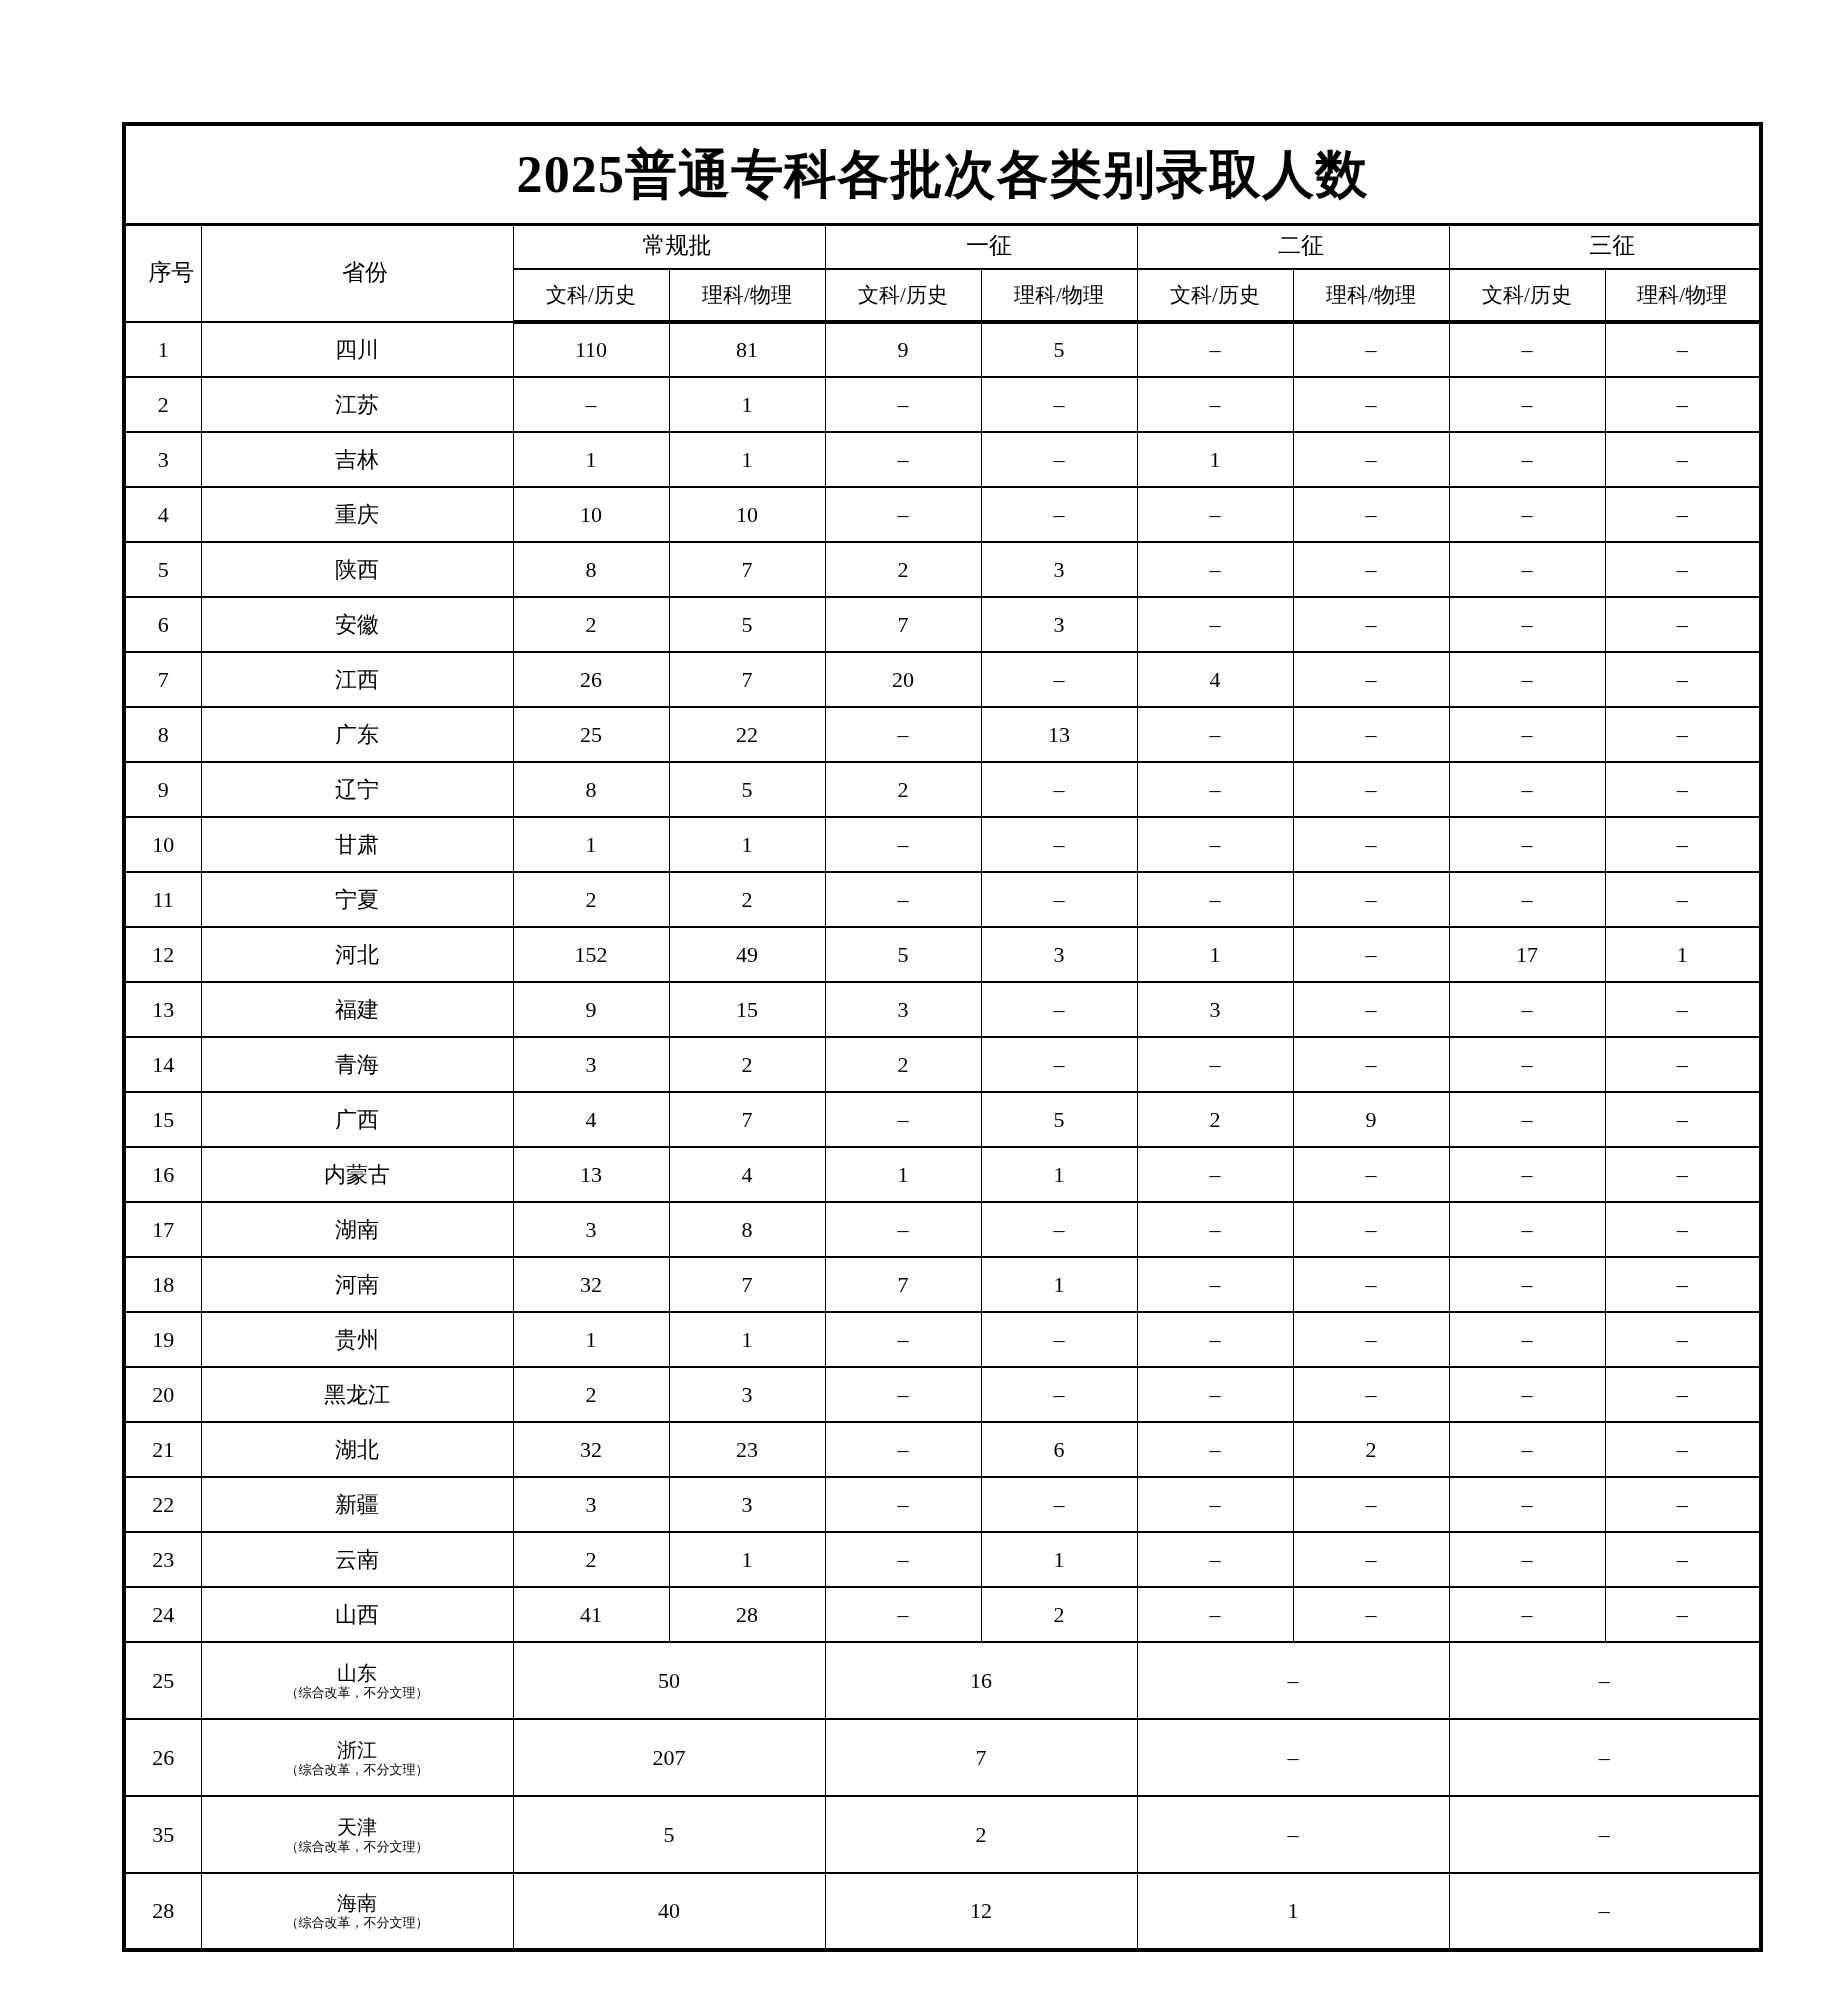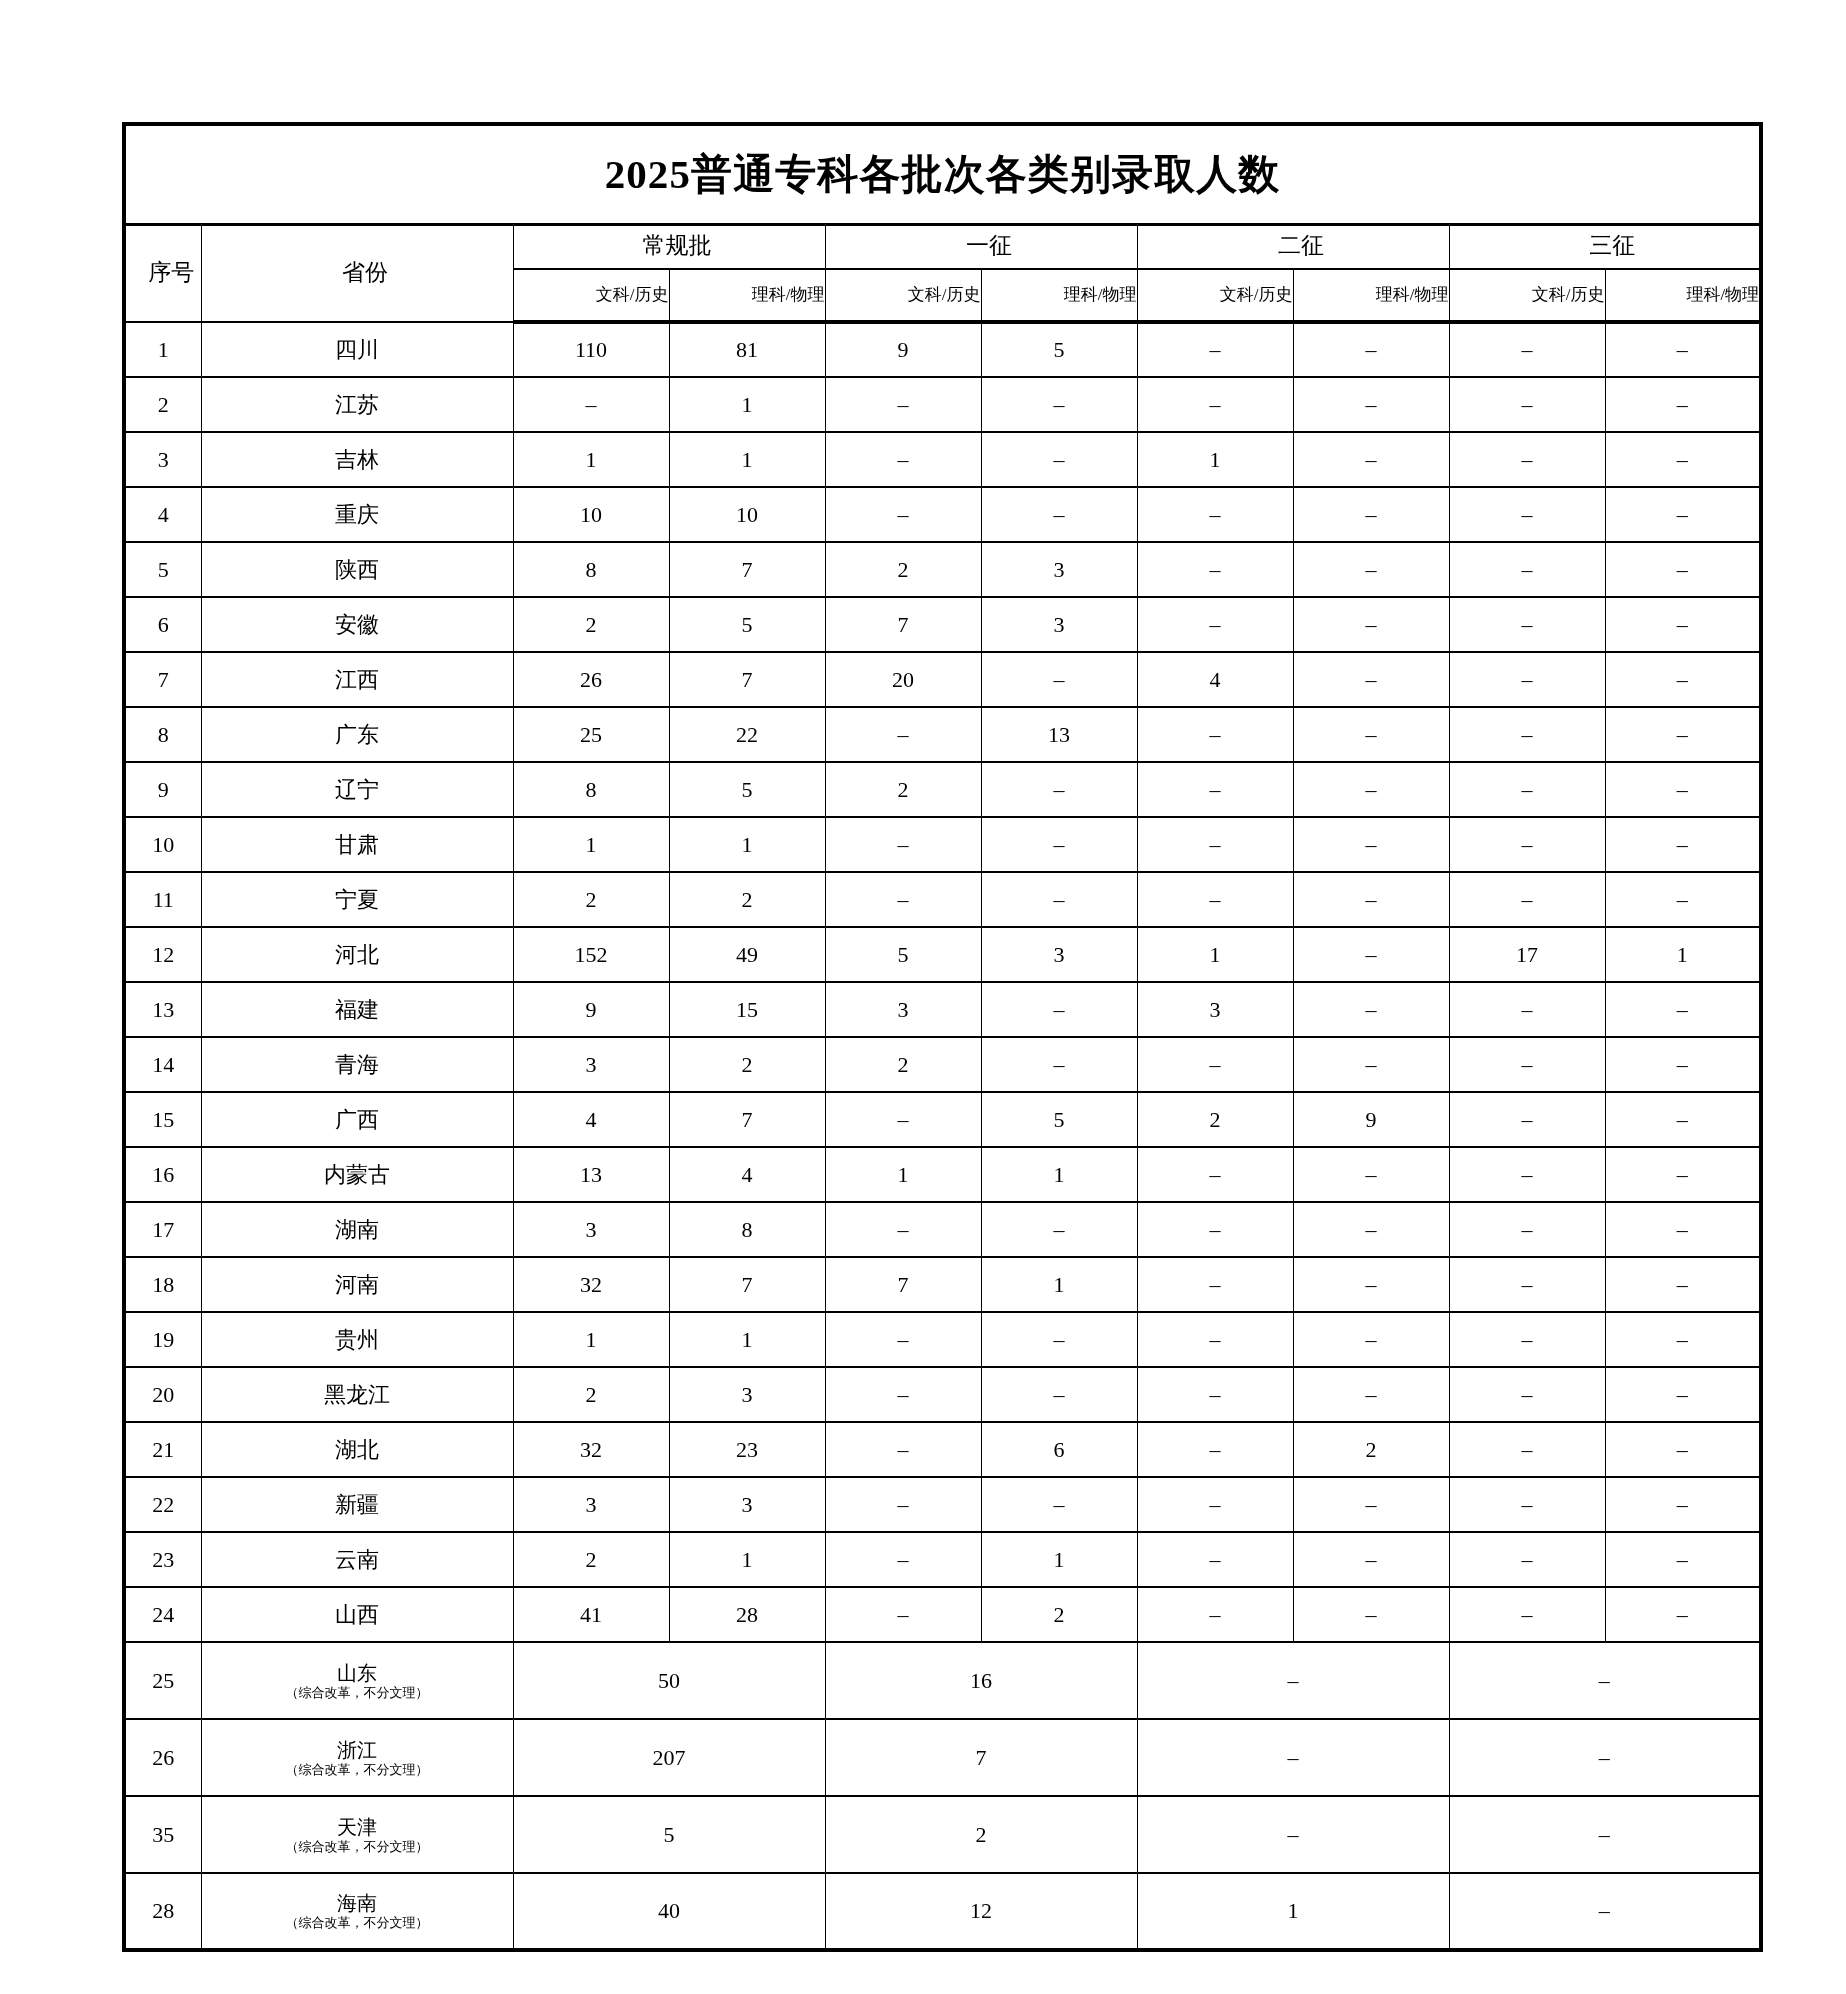--- a/index.html
+++ b/index.html
@@ -32,40 +32,39 @@
     text-align: center;
     vertical-align: middle;
     font-size: 22px;
     line-height: 1.25;
     padding: 0;
     overflow: hidden;
     white-space: nowrap;
   }
   tr.title-row { height: 100px; }
   tr.title-row td {
-    font-size: 41px;
+    font-size: 52px;
     font-weight: bold;
     letter-spacing: 1.1px;
     border-bottom: 3.2px solid #000;
   }
   tr.ghead-row { height: 45px; }
   tr.ghead-row td {
     font-size: 23px;
     border-bottom: 2.6px solid #000;
     padding-left: 16px;
   }
   td.corner-cell {
     font-size: 23px;
     border-bottom: 4.2px solid #000;
   }
   tr.shead-row { height: 53px; }
   tr.shead-row td {
-    font-size: 17px;
+    font-size: 21px;
     border-bottom: 4.2px solid #000;
-    text-align: right;
   }
   tr.data-row { height: 55px; }
   tr.tall-row { height: 77px; }
   .prov-name {
     font-size: 20px;
     line-height: 1.2;
   }
   .prov-note {
     font-size: 13px;
     line-height: 1.2;

